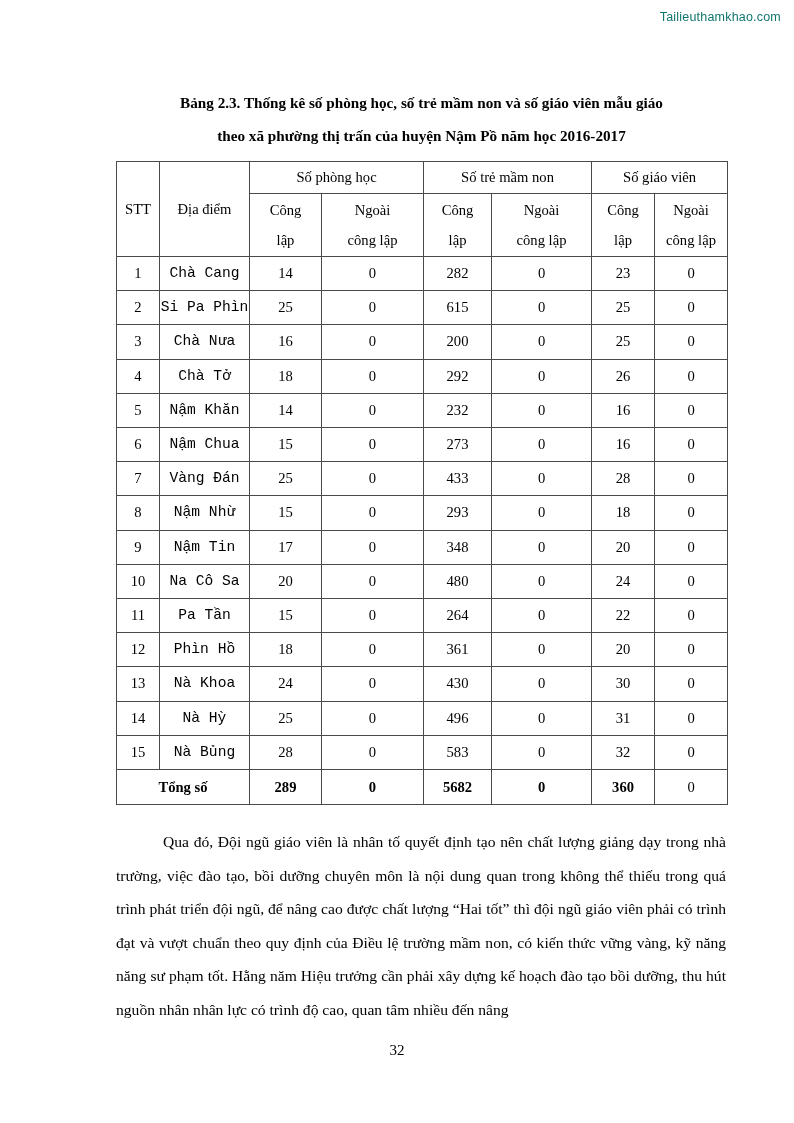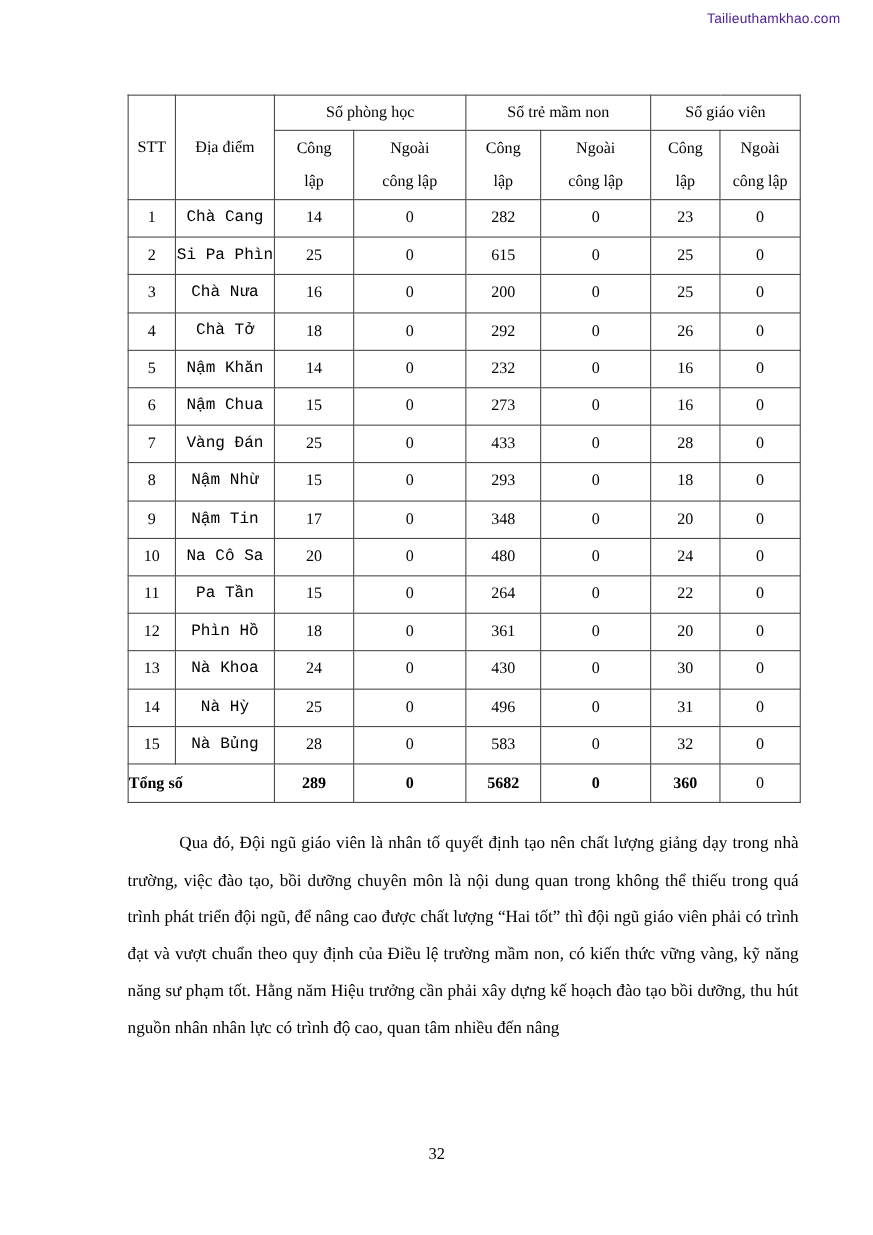--- a/index.html
+++ b/index.html
@@ -17,24 +17,24 @@
   }
 
   .page {
     position: absolute;
     inset: 0;
   }
 
   .watermark {
     position: absolute;
     top: 10px;
-    right: 30px;
+    right: 13px;
     font-family: "Liberation Sans", "DejaVu Sans", sans-serif;
     font-size: 12.5px;
-    color: #4c1d95;
+    color: #0f766e;
     letter-spacing: 0.2px;
     white-space: nowrap;
   }
 
   .content {
     position: absolute;
     left: 116px;
     top: 86px;
     width: 611px;
   }
@@ -90,21 +90,21 @@
     text-align: left;
     padding-left: 9px;
     font-family: Liberation Mono, monospace;
   }
   tr.total td {
     font-weight: bold;
     height: 34px;
     line-height: 34px;
   }
   tr.total td.total-label {
-    text-align: left;
+    text-align: center;
   }
   tr.total td.plain {
     font-weight: normal;
   }
 
   col.c-stt   { width: 43px; }
   col.c-place { width: 90px; }
   col.c-cong  { width: 72px; }
   col.c-ngoai { width: 102px; }
   col.c-cong2 { width: 68px; }
@@ -132,20 +132,24 @@
 </style>
 </head>
 <body>
 
 <div class="page">
 
   <div class="watermark">Tailieuthamkhao.com</div>
 
   <div class="content">
 
+    <div class="table-title">
+      <span class="t-line">Bảng 2.3. Thống kê số phòng học, số trẻ mầm non và số giáo viên mẫu giáo</span>
+      <span class="t-line">theo xã phường thị trấn của huyện Nậm Pồ năm học 2016-2017</span>
+    </div>
 
     <table class="stats">
       <colgroup>
         <col class="c-stt">
           <col class="c-place">
         <col class="c-cong">
           <col class="c-ngoai">
         <col class="c-cong2">
           <col class="c-ngoai2">
         <col class="c-cong3">

